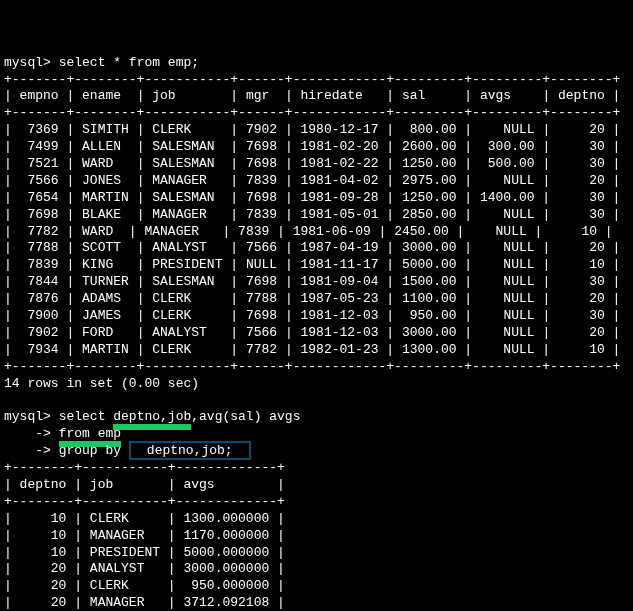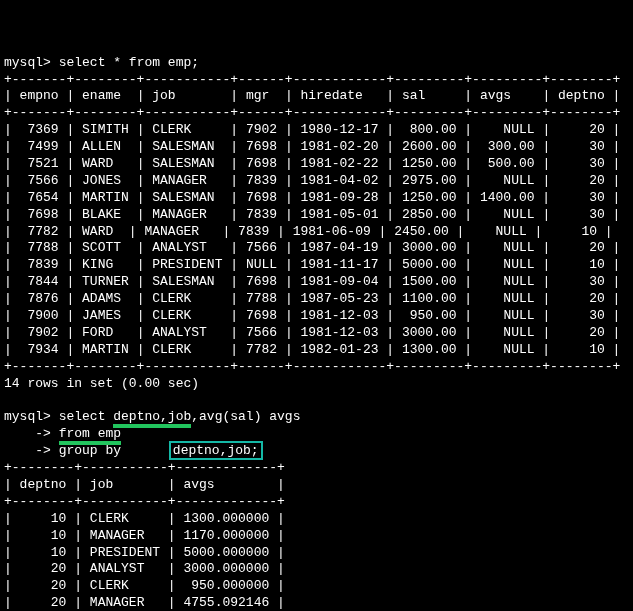--- a/index.html
+++ b/index.html
@@ -6,26 +6,25 @@
     background: #000;
     color: #fff;
     font-family: "Courier New", monospace;
     font-size: 13px;
     margin: 0;
     padding: 4px;
     white-space: pre;
     line-height: 1.3;
   }
   .underline-yellow {
-    border-bottom: 4px solid #22c55e;
+    border-bottom: 6px solid #22c55e;
   }
   .box-red {
-    border: 2px solid #14b8a6;
-    padding: 0 2px;
-    margin-left: 40px;
+    border: 2px solid #0c4a6e;
+    padding: 0 16px;
   }
 </style>
 </head>
 <body>
 
 
 <div><span><span>mysql&gt;</span> <span>select * from emp;</span></span>
 <span>+-------+--------+-----------+------+------------+---------+---------+--------+</span>
 <span>| <span>empno</span> | <span>ename</span>  | <span>job</span>       | <span>mgr</span>  | <span>hiredate</span>   | <span>sal</span>     | <span>avgs</span>    | <span>deptno</span> |</span>
 <span>+-------+--------+-----------+------+------------+---------+---------+--------+</span>
@@ -50,20 +49,20 @@
 <span><span>    -&gt;</span> <span class="underline-yellow">from emp</span></span>
 <span><span>    -&gt;</span> <span>group by </span><span class="box-red">deptno,job;</span></span>
 <span>+--------+-----------+-------------+</span>
 <span>| <span>deptno</span> | <span>job</span>       | <span>avgs</span>        |</span>
 <span>+--------+-----------+-------------+</span>
 <span>|     <span>10</span> | <span>CLERK</span>     | <span>1300.000000</span> |</span>
 <span>|     <span>10</span> | <span>MANAGER</span>   | <span>1170.000000</span> |</span>
 <span>|     <span>10</span> | <span>PRESIDENT</span> | <span>5000.000000</span> |</span>
 <span>|     <span>20</span> | <span>ANALYST</span>   | <span>3000.000000</span> |</span>
 <span>|     <span>20</span> | <span>CLERK</span>     |  <span>950.000000</span> |</span>
-<span>|     <span>20</span> | <span>MANAGER</span>   | <span>4755.092146</span> |</span>
+<span>|     <span>20</span> | <span>MANAGER</span>   | <span>3712.092108</span> |</span>
 
 
 
 
 </div>
 
 
 
 </body></html>

